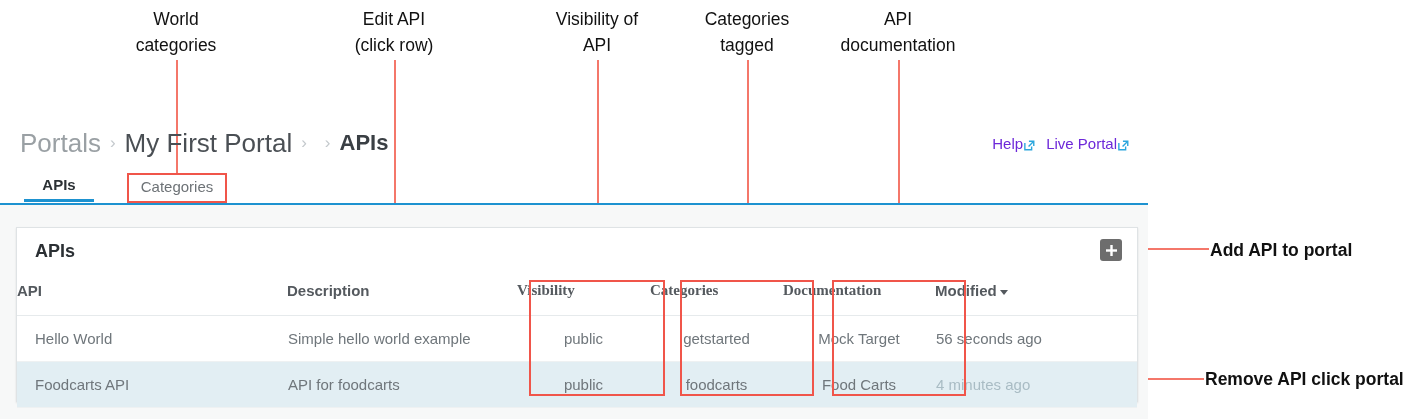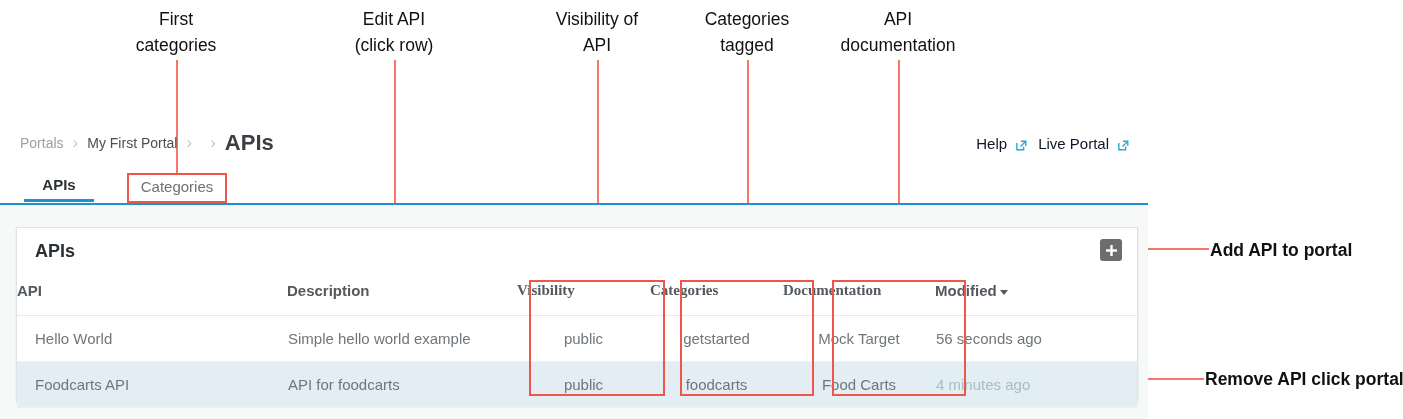--- a/index.html
+++ b/index.html
@@ -45,21 +45,21 @@
 
   
   .crumbbar{
     position:absolute;left:0;top:120px;width:1148px;height:48px;
   }
   .crumbs{
     position:absolute;left:20px;top:0;height:46px;
     display:flex;align-items:center;
   }
   .crumb{
-    font-size:14px;
+    font-size:26px;
     color:#9aa0a4;
     font-weight:400;
     white-space:nowrap;
   }
   .crumb.strong{color:#4a4f54;}
   .crumb.last{color:#3a3f44;font-weight:700;font-size:22px;}
   .sep{
     color:#c4c9cd;font-size:17px;margin:0 9px;
     display:inline-block;
   }
@@ -83,21 +83,21 @@
     border-right:4.5px solid transparent;
     border-top:5px solid #8b9196;
     margin-left:22px;
   }
 
   .toplinks{
     position:absolute;right:18px;top:0;height:46px;
     display:flex;align-items:center;gap:10px;
   }
   .tlink{
-    font-size:15px;color:#0f172a;display:flex;align-items:center;gap:8px;
+    font-size:15px;color:#6d28d9;display:flex;align-items:center;gap:0;
     white-space:nowrap;cursor:pointer;
   }
   .ext-ico{display:inline-block;width:13px;height:13px;position:relative;top:1px;}
 
   
   .tabbar{
     position:absolute;left:0;top:170px;width:1148px;height:33px;
     border-bottom:0;
   }
   .tab{
@@ -171,21 +171,21 @@
     border-top:5px solid #54595e;margin-left:3px;position:relative;top:-1px;
   }
 </style>
 </head>
 <body>
 
 <div class="stage">
 
   <div id="annotation-layer">
       <div class="ann-label" style="left: 16px; top: 6px; width: 320px;">
-        <div>First</div>
+        <div>World</div>
         <div>categories</div>
       </div>
       <div class="ann-line-v" style="left: 176px; top: 60px; height: 113px;"></div>
       <div class="ann-label" style="left: 234px; top: 6px; width: 320px;">
         <div>Edit API</div>
         <div>(click row)</div>
       </div>
       <div class="ann-line-v" style="left: 394px; top: 60px; height: 306px;"></div>
       <div class="ann-label" style="left: 437px; top: 6px; width: 320px;">
         <div>Visibility of</div>

